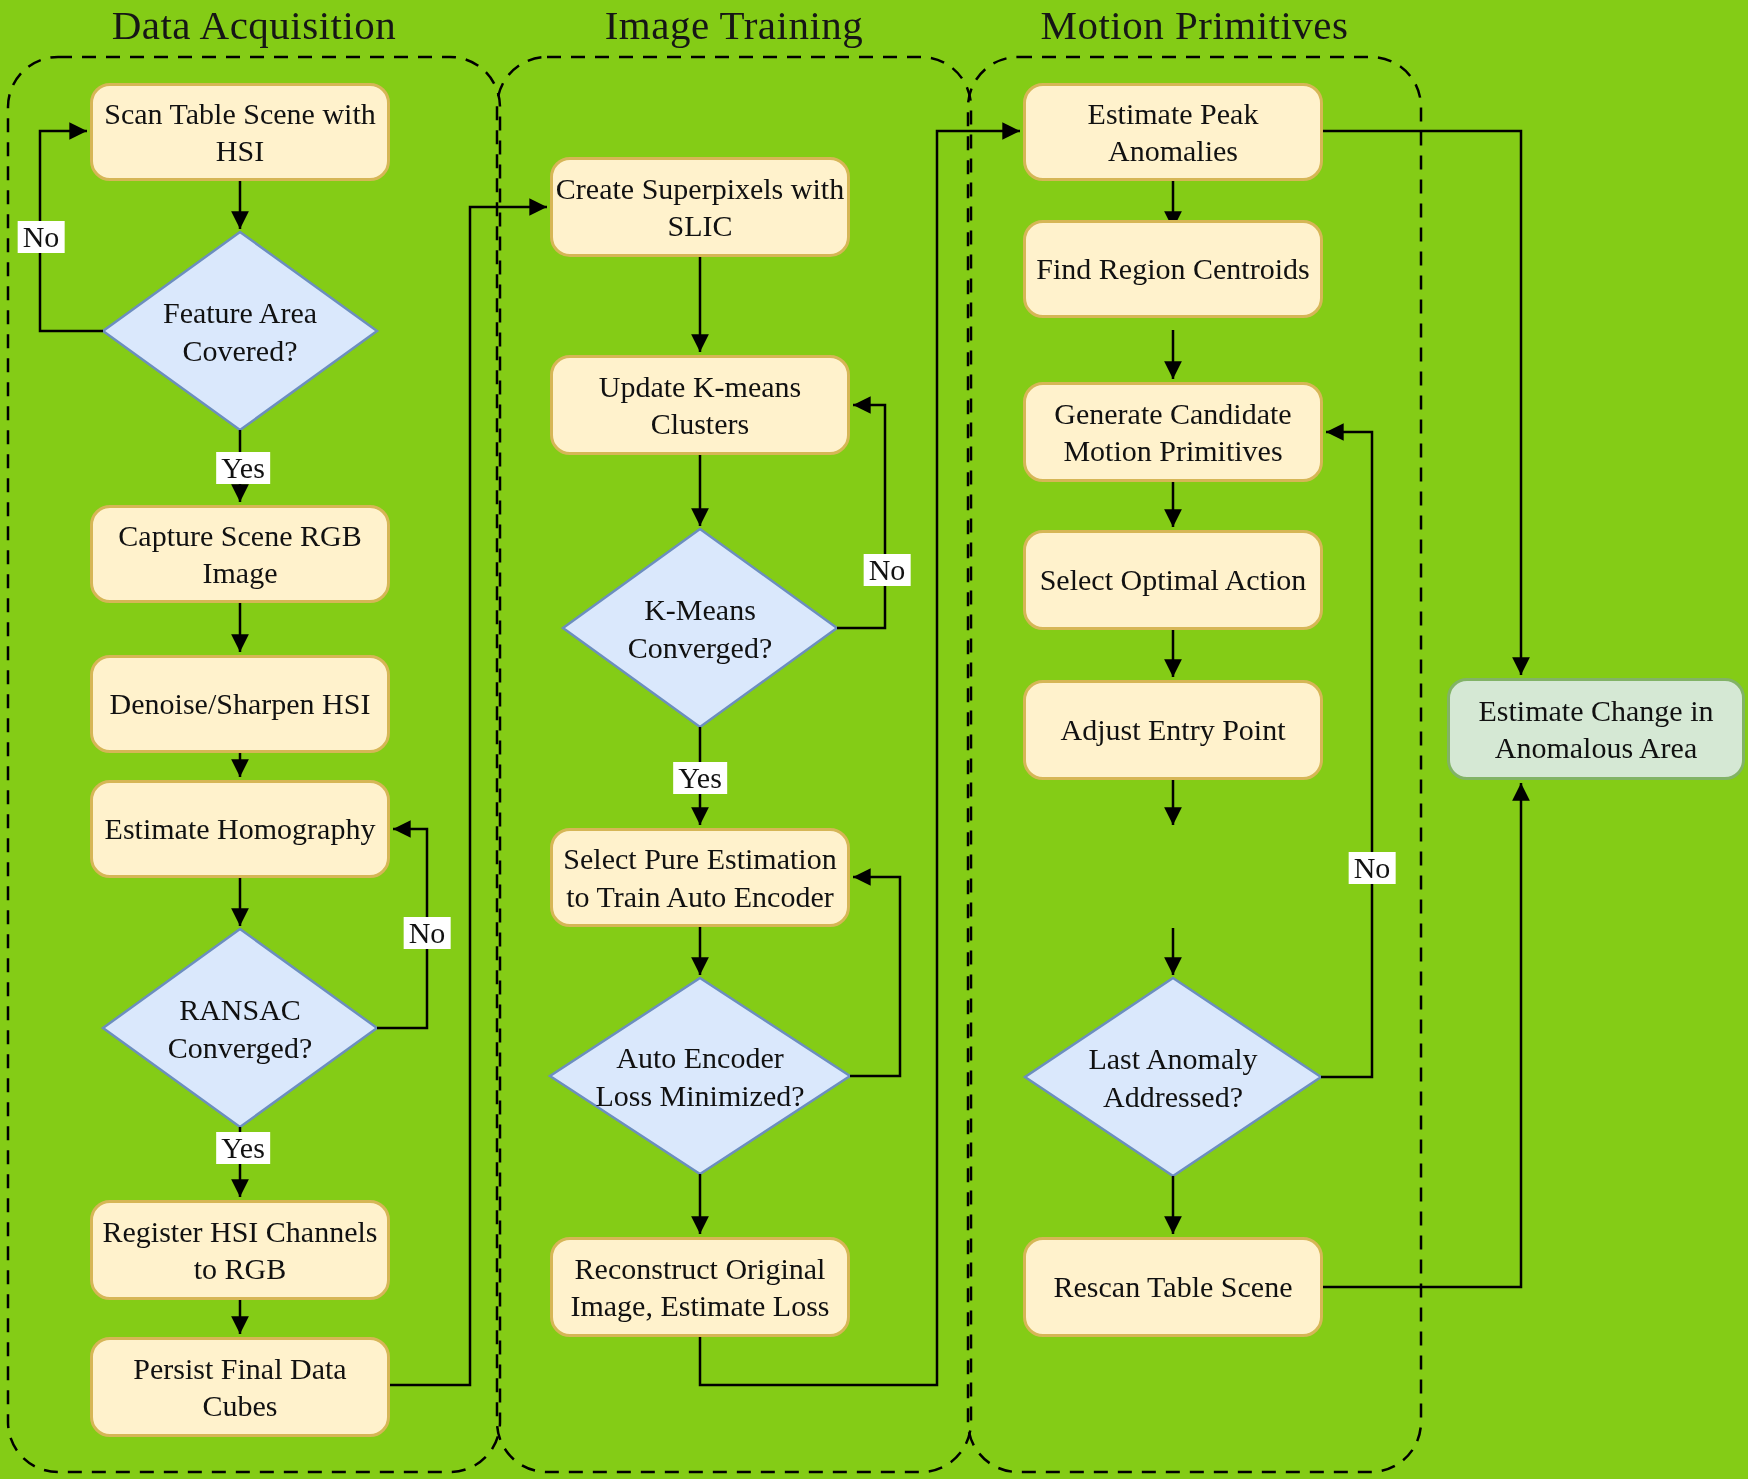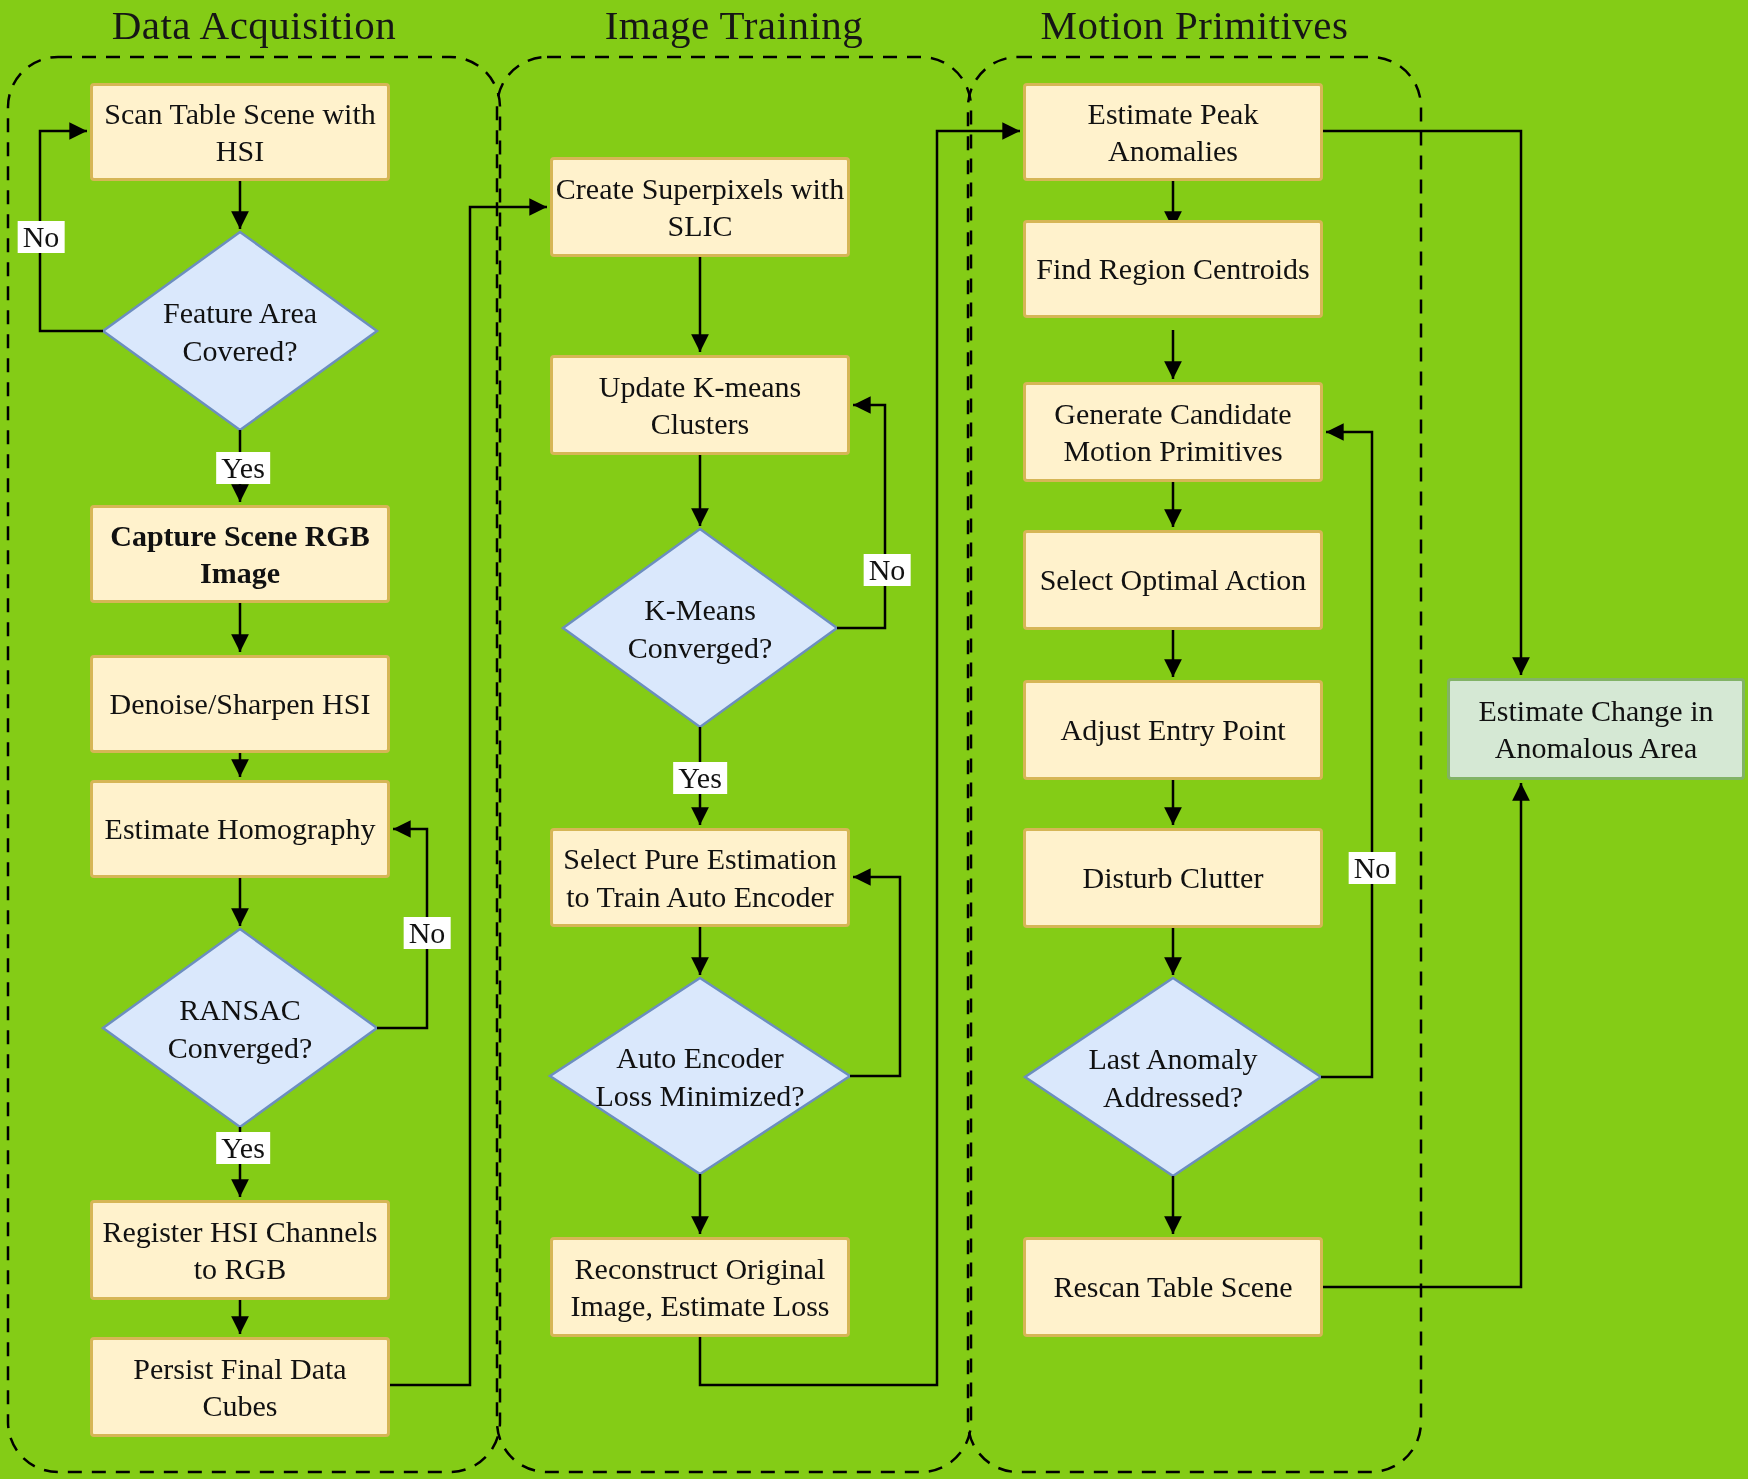--- a/index.html
+++ b/index.html
@@ -16,21 +16,21 @@
     position:absolute;top:0;height:50px;
     display:flex;align-items:center;justify-content:center;
     font-size:41px;color:#161616;letter-spacing:0.5px;
   }
   .node{
     position:absolute;
     box-sizing:border-box;
     display:flex;align-items:center;justify-content:center;
     text-align:center;
     font-size:30px;line-height:1.25;color:#111;
-    border-radius:4px;
+    border-radius:20px;
     padding:16px 2px;
   }
   .process{
     background:var(--process-fill,#FFF2CC);
     border:3px solid var(--process-border,#D6B656);
     width:300px;
   }
   .result{
     background:var(--result-fill,#D5E8D4);
     border:3px solid var(--result-border,#82B366);
@@ -105,37 +105,36 @@
     <path class="wire" marker-end="url(#arr)" d="M1173,1176 L1173,1234"></path>
     <path class="wire" marker-end="url(#arr)" d="M1323,131 L1521,131 L1521,675"></path>
     <path class="wire" marker-end="url(#arr)" d="M1323,1287 L1521,1287 L1521,783"></path>
   </svg>
 
   <div class="col-title" style="left:8px;width:492px;">Data Acquisition</div>
   <div class="col-title" style="left:497px;width:474px;">Image Training</div>
   <div class="col-title" style="left:968px;width:453px;">Motion Primitives</div>
 
   <div class="node process" style="left:90px;top:83px;height:98px;">Scan Table Scene with HSI</div>
-  <div class="node process" style="left:90px;top:505px;height:98px;font-weight:bold;">Capture Scene RGB Image</div>
+  <div class="node process" style="left:90px;top:505px;height:98px;">Capture Scene RGB Image</div>
   <div class="node process" style="left:90px;top:655px;height:98px;">Denoise/Sharpen HSI</div>
   <div class="node process" style="left:90px;top:780px;height:98px;">Estimate Homography</div>
   <div class="node process" style="left:90px;top:1200px;height:100px;">Register HSI Channels to RGB</div>
   <div class="node process" style="left:90px;top:1337px;height:100px;">Persist Final Data Cubes</div>
 
   <div class="node process" style="left:550px;top:157px;height:100px;">Create Superpixels with SLIC</div>
   <div class="node process" style="left:550px;top:355px;height:100px;">Update K-means Clusters</div>
   <div class="node process" style="left:550px;top:828px;height:99px;">Select Pure Estimation to Train Auto Encoder</div>
   <div class="node process" style="left:550px;top:1237px;height:100px;">Reconstruct Original Image, Estimate Loss</div>
 
   <div class="node process" style="left:1023px;top:83px;height:98px;">Estimate Peak Anomalies</div>
   <div class="node process" style="left:1023px;top:220px;height:98px;">Find Region Centroids</div>
   <div class="node process" style="left:1023px;top:382px;height:100px;">Generate Candidate Motion Primitives</div>
   <div class="node process" style="left:1023px;top:530px;height:100px;">Select Optimal Action</div>
   <div class="node process" style="left:1023px;top:680px;height:100px;">Adjust Entry Point</div>
-  <div class="node process" style="left:1023px;top:828px;height:100px;">Disturb Clutter</div>
   <div class="node process" style="left:1023px;top:1237px;height:100px;">Rescan Table Scene</div>
 
   <div class="node result" style="left:1447px;top:678px;width:298px;height:102px;">Estimate Change in Anomalous Area</div>
 
   <div class="diamond-label" style="left:240px;top:331px;width:240px;">Feature Area Covered?</div>
   <div class="diamond-label" style="left:240px;top:1028px;width:240px;">RANSAC Converged?</div>
   <div class="diamond-label" style="left:700px;top:628px;width:220px;">K-Means Converged?</div>
   <div class="diamond-label" style="left:700px;top:1076px;width:220px;">Auto Encoder Loss Minimized?</div>
   <div class="diamond-label" style="left:1173px;top:1077px;width:240px;">Last Anomaly Addressed?</div>
 

